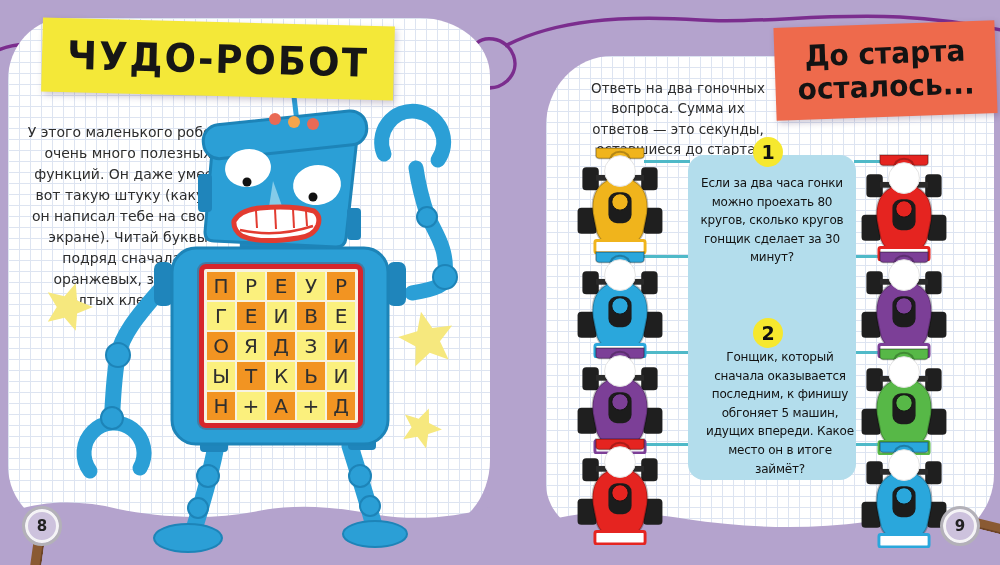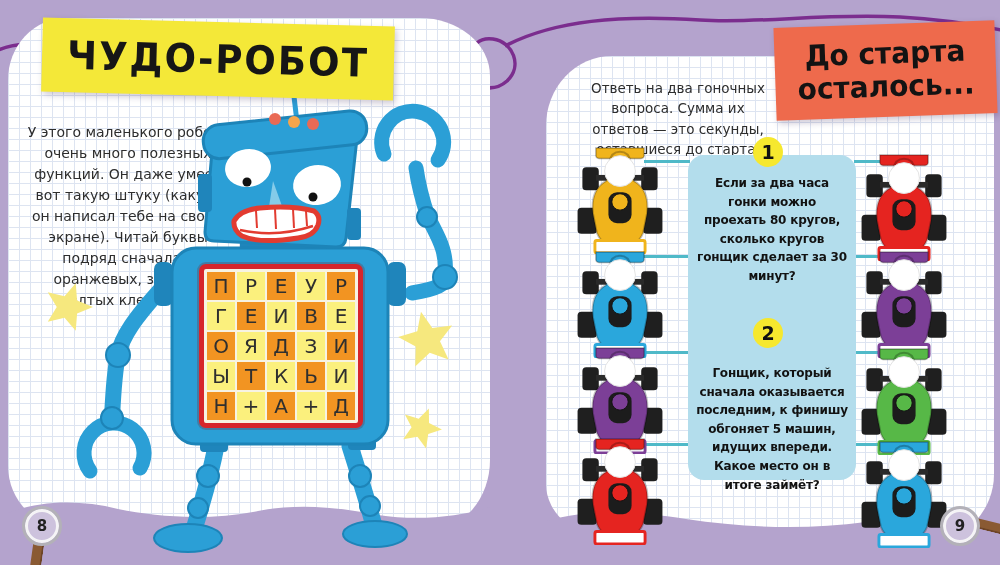--- a/index.html
+++ b/index.html
@@ -47,24 +47,24 @@
   .cell-yellow{background:#fbf07d;}
 
   
   .connector{position:absolute;height:3px;background:#4fb9c8;z-index:3;}
   .qbox{position:absolute;left:688px;top:155px;width:168px;height:325px;background:#b3ddec;
     border-radius:16px;z-index:3;}
   .qbadge{position:absolute;width:30px;height:30px;border-radius:50%;background:#f6e82e;
     display:flex;align-items:center;justify-content:center;font-weight:bold;font-size:19px;color:#111;z-index:4;}
   .qbadge-1{left:753px;top:137px;}
   .qbadge-2{left:753px;top:318px;}
-  .qtext{position:absolute;width:152px;left:696px;text-align:center;font-weight:bold;
+  .qtext{position:absolute;width:152px;left:696px;text-align:center;font-weight:normal;
     font-size:12px;line-height:1.55;color:#121212;z-index:4;letter-spacing:-0.2px;}
   .qtext-1{top:174px;}
-  .qtext-2{top:364px;}
+  .qtext-2{top:348px;margin-left:8px;}
   .car{position:absolute;width:88px;height:108px;z-index:4;}
 
   
   .glass{position:absolute;z-index:7;width:34px;height:34px;border-radius:50%;
     background:#cdc2dd;border:3px solid #b3b1b8;box-shadow:inset 0 0 0 3px #f5f4f6;
     display:flex;align-items:center;justify-content:center;font-weight:bold;font-size:15px;color:#222;}
   .glass-8{left:22px;top:506px;}
   .glass-9{left:940px;top:506px;}
   .handle{position:absolute;z-index:6;background:#8a5a33;border-radius:2px;}
   .handle-8{left:32px;top:539px;width:9px;height:28px;transform:rotate(8deg);border-right:2px solid #6d4426;}

